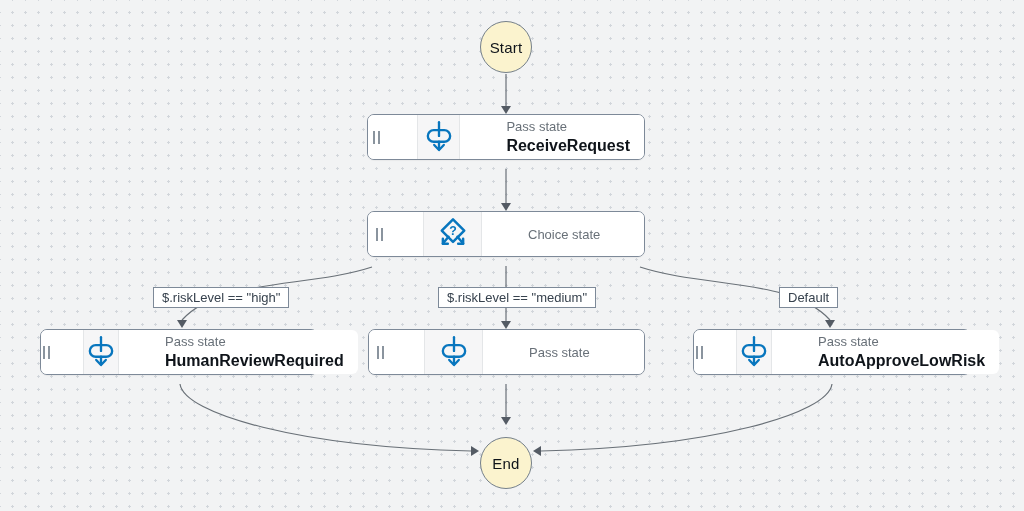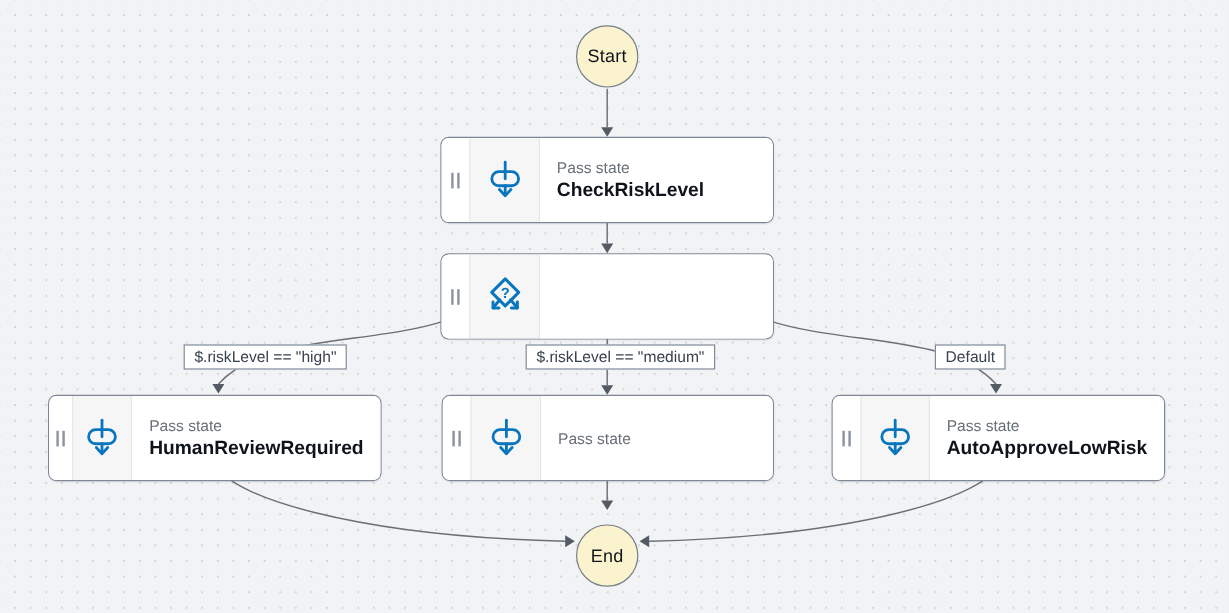--- a/index.html
+++ b/index.html
@@ -20,26 +20,27 @@
   .terminal{
     position:absolute;z-index:2;
     width:52px;height:52px;border-radius:50%;
     background:#fbf3ce;border:1px solid #75808a;
     display:flex;align-items:center;justify-content:center;
     font-size:15px;color:#0f141a;letter-spacing:.2px;
     box-sizing:border-box;
   }
   .state-node{
     position:absolute;z-index:2;
-    height:72px;box-sizing:border-box;
+    height:46px;box-sizing:border-box;
     background:#ffffff;
     border:1.5px solid #7d8998;border-radius:7px;
     display:flex;align-items:stretch;
     box-shadow:0 1px 1px rgba(0,0,0,0.04);
     cursor:pointer;
+    gap:32px;
   }
   .drag-strip{
     width:23px;display:flex;align-items:center;justify-content:center;
     border-radius:6px 0 0 6px;background:#ffffff;
     cursor:grab;
   }
   .grip{display:inline-block;width:2px;height:13px;background:#8a949e;margin:0 1.5px;}
   .icon-cell{
     width:57px;display:flex;align-items:center;justify-content:center;
     background:#f6f6f7;
@@ -99,40 +100,41 @@
     <div class="icon-cell">
       <svg width="34" height="36" viewBox="0 0 32 32" fill="none" stroke="#0876be" stroke-width="2.2" stroke-linecap="round" stroke-linejoin="round">
         <path d="M16 2 V15"></path>
           <rect x="5.5" y="9.5" width="21" height="11" rx="5.5"></rect>
           <path d="M16 20.5 V27.5"></path>
           <path d="M11.5 23.5 L16 28.3 L20.5 23.5"></path>
       </svg>
     </div>
     <div class="text-cell">
       <span class="type-label">Pass state</span>
-      <span class="name-label">CheckRiskLevel</span>
+      <span class="name-label">ReceiveRequest</span>
     </div>
   </div>
 
   <div class="state-node" style="left:367px;top:211px;width:278px;">
     <div class="drag-strip">
       <span class="grip"></span>
         <span class="grip"></span>
     </div>
     <div class="icon-cell">
       <svg width="36" height="34" viewBox="0 0 32 30" fill="none" stroke="#0876be" stroke-width="2.2" stroke-linecap="round" stroke-linejoin="round">
         <path d="M16 2 L26 12 L16 22 L6 12 Z"></path>
         <text x="16" y="16" text-anchor="middle" stroke="none" fill="#0876be" font-size="11" font-weight="bold">?</text>
         <path d="M12 17.5 L7 23.5"></path>
           <path d="M7 19.2 L7 23.6 L11.4 23.6"></path>
         <path d="M20 17.5 L25 23.5"></path>
           <path d="M25 19.2 L25 23.6 L20.6 23.6"></path>
       </svg>
     </div>
     <div class="text-cell">
+      <span class="type-label">Choice state</span>
     </div>
   </div>
 
   <div class="edge-label" style="left:153px;top:287px;">$.riskLevel == "high"</div>
   <div class="edge-label" style="left:438px;top:287px;">$.riskLevel == "medium"</div>
   <div class="edge-label" style="left:779px;top:287px;text-align:right;">Default</div>
 
   <div class="state-node" style="left:40px;top:329px;width:278px;">
     <div class="drag-strip">
       <span class="grip"></span>

